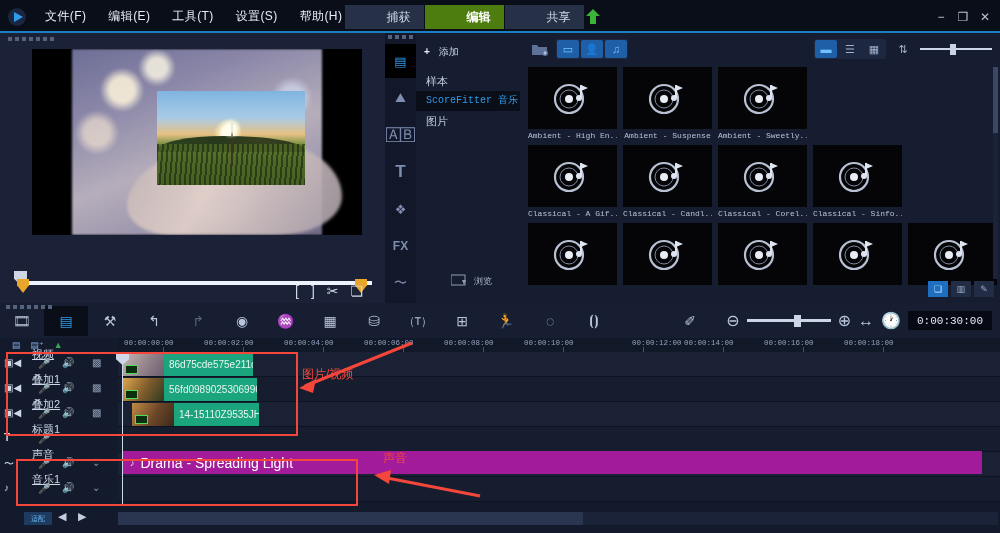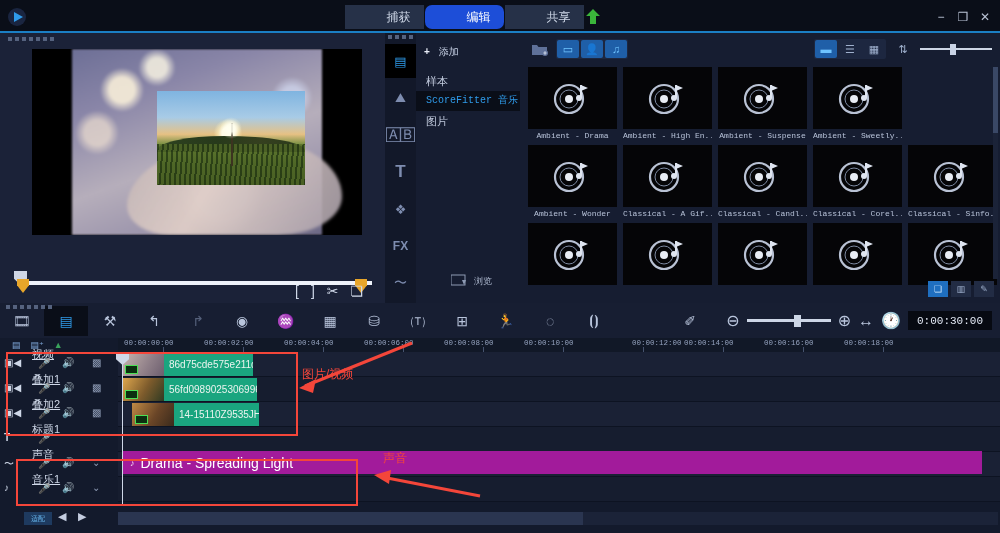--- a/index.html
+++ b/index.html
@@ -23,21 +23,21 @@
     color: #e8ecf4; font-size: 12px; padding: 0 11px; line-height: 33px;
     letter-spacing: .4px; cursor: default;
   }
   .tabs { position: absolute; left: 345px; top: 5px; display: flex; height: 24px; }
   .tab {
     width: 79px; height: 24px; line-height: 24px; text-align: center;
     font-size: 12px; color: #cfd8e8; background: #263148; margin-right: 1px;
     cursor: default;
     padding-left: 28px;
   }
-  .tab.active { background: #1d4ed8; color: #fff; font-weight: normal; border-radius: 7px; }
+  .tab.active { background: #4d7c0f; color: #fff; font-weight: bold; }
   .upload-arrow { position: absolute; left: 585px; top: 8px; }
   .wincontrols {
     position: absolute; right: 4px; top: 0; height: 33px; display: flex; align-items: center;
   }
   .wc { width: 22px; height: 22px; display: flex; align-items: center; justify-content: center;
         color: #b9c2d4; font-size: 12px; }
   .title-underline { position:absolute; left:0; top:31px; width:1000px; height:2px; background:#1b7fc4; }
 
   
   .upper { position: absolute; left: 0; top: 33px; width: 1000px; height: 270px; background: #1b2238; }
@@ -247,20 +247,27 @@
 
 <div class="app">
 
   <div class="titlebar">
     <div class="logo">
       <svg width="20" height="20" viewBox="0 0 20 20">
         <circle cx="10" cy="10" r="9" fill="#1a2540"></circle>
         <polygon points="7,5 16,10 7,15" fill="#2f9bea"></polygon>
       </svg>
     </div>
+    <div class="menu">
+      <div class="menu-item">文件(F)</div>
+      <div class="menu-item">编辑(E)</div>
+      <div class="menu-item">工具(T)</div>
+      <div class="menu-item">设置(S)</div>
+      <div class="menu-item">帮助(H)</div>
+    </div>
 
     <div class="tabs">
       <div class="tab">捕获</div>
       <div class="tab active">编辑</div>
       <div class="tab">共享</div>
     </div>
     <div class="upload-arrow">
       <svg width="16" height="17" viewBox="0 0 16 17">
         <polygon points="8,1 15,8 11,8 11,16 5,16 5,8 1,8" fill="#3ab53a"></polygon>
       </svg>
@@ -413,33 +420,20 @@
               <div class="thumb">
                 <svg class="disc" viewBox="0 0 42 38">
                     <circle cx="17" cy="20" r="14" fill="none" stroke="#b9c2d4" stroke-width="2.2"></circle>
                     <circle cx="17" cy="20" r="9" fill="none" stroke="#7e8ba3" stroke-width="1"></circle>
                     <circle cx="17" cy="20" r="4" fill="#e8ecf4"></circle>
                     <path d="M29,6 v13" stroke="#dfe5f0" stroke-width="2"></path>
                     <path d="M29,6 l7,3 -7,3 z" fill="#dfe5f0"></path>
                     <circle cx="27" cy="19" r="3" fill="#dfe5f0"></circle>
                   </svg>
               </div>
-              <div class="cap">Ambient - Drama</div>
-            </div>
-            <div class="cell">
-              <div class="thumb">
-                <svg class="disc" viewBox="0 0 42 38">
-                    <circle cx="17" cy="20" r="14" fill="none" stroke="#b9c2d4" stroke-width="2.2"></circle>
-                    <circle cx="17" cy="20" r="9" fill="none" stroke="#7e8ba3" stroke-width="1"></circle>
-                    <circle cx="17" cy="20" r="4" fill="#e8ecf4"></circle>
-                    <path d="M29,6 v13" stroke="#dfe5f0" stroke-width="2"></path>
-                    <path d="M29,6 l7,3 -7,3 z" fill="#dfe5f0"></path>
-                    <circle cx="27" cy="19" r="3" fill="#dfe5f0"></circle>
-                  </svg>
-              </div>
               <div class="cap">Ambient - High En...</div>
             </div>
             <div class="cell">
               <div class="thumb">
                 <svg class="disc" viewBox="0 0 42 38">
                     <circle cx="17" cy="20" r="14" fill="none" stroke="#b9c2d4" stroke-width="2.2"></circle>
                     <circle cx="17" cy="20" r="9" fill="none" stroke="#7e8ba3" stroke-width="1"></circle>
                     <circle cx="17" cy="20" r="4" fill="#e8ecf4"></circle>
                     <path d="M29,6 v13" stroke="#dfe5f0" stroke-width="2"></path>
                     <path d="M29,6 l7,3 -7,3 z" fill="#dfe5f0"></path>
@@ -457,33 +451,20 @@
                     <path d="M29,6 v13" stroke="#dfe5f0" stroke-width="2"></path>
                     <path d="M29,6 l7,3 -7,3 z" fill="#dfe5f0"></path>
                     <circle cx="27" cy="19" r="3" fill="#dfe5f0"></circle>
                   </svg>
               </div>
               <div class="cap">Ambient - Sweetly...</div>
             </div>
           </div>
 
           <div class="cellrow">
-            <div class="cell">
-              <div class="thumb">
-                <svg class="disc" viewBox="0 0 42 38">
-                    <circle cx="17" cy="20" r="14" fill="none" stroke="#b9c2d4" stroke-width="2.2"></circle>
-                    <circle cx="17" cy="20" r="9" fill="none" stroke="#7e8ba3" stroke-width="1"></circle>
-                    <circle cx="17" cy="20" r="4" fill="#e8ecf4"></circle>
-                    <path d="M29,6 v13" stroke="#dfe5f0" stroke-width="2"></path>
-                    <path d="M29,6 l7,3 -7,3 z" fill="#dfe5f0"></path>
-                    <circle cx="27" cy="19" r="3" fill="#dfe5f0"></circle>
-                  </svg>
-              </div>
-              <div class="cap">Ambient - Wonder</div>
-            </div>
             <div class="cell">
               <div class="thumb">
                 <svg class="disc" viewBox="0 0 42 38">
                     <circle cx="17" cy="20" r="14" fill="none" stroke="#b9c2d4" stroke-width="2.2"></circle>
                     <circle cx="17" cy="20" r="9" fill="none" stroke="#7e8ba3" stroke-width="1"></circle>
                     <circle cx="17" cy="20" r="4" fill="#e8ecf4"></circle>
                     <path d="M29,6 v13" stroke="#dfe5f0" stroke-width="2"></path>
                     <path d="M29,6 l7,3 -7,3 z" fill="#dfe5f0"></path>
                     <circle cx="27" cy="19" r="3" fill="#dfe5f0"></circle>
                   </svg>

